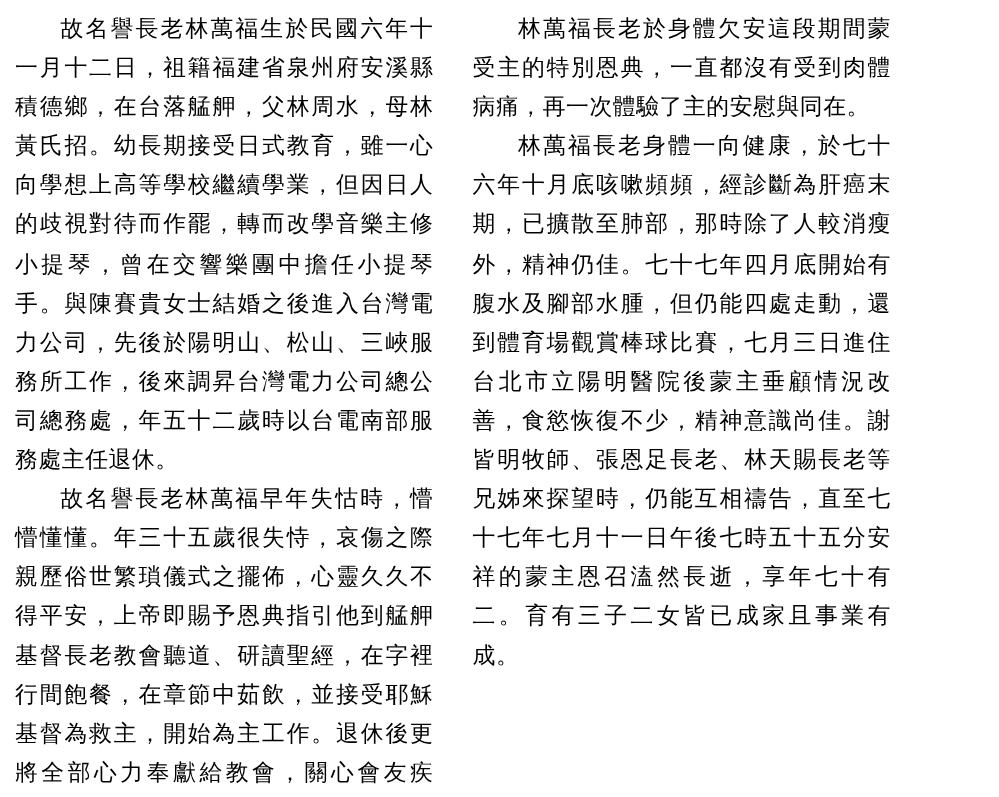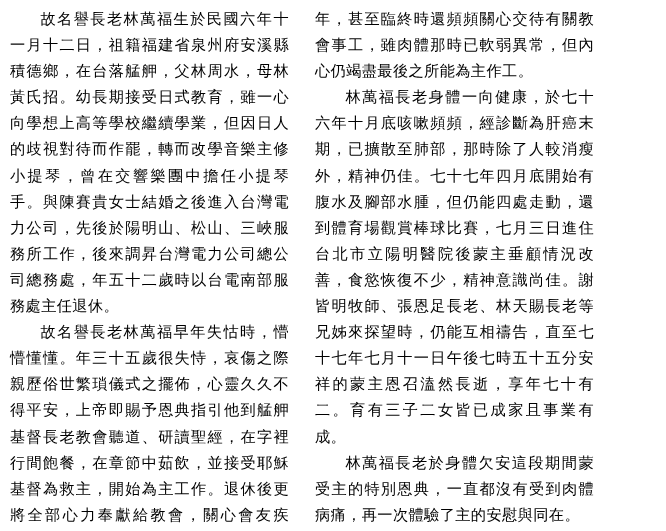--- a/index.html
+++ b/index.html
@@ -54,19 +54,18 @@
 
 <div id="page">
   <div class="columns">
 
     <div class="column">
       <p class="para">故名譽長老林萬福生於民國六年十一月十二日，祖籍福建省泉州府安溪縣積德鄉，在台落艋舺，父林周水，母林黃氏招。幼長期接受日式教育，雖一心向學想上高等學校繼續學業，但因日人的歧視對待而作罷，轉而改學音樂主修小提琴，曾在交響樂團中擔任小提琴手。與陳賽貴女士結婚之後進入台灣電力公司，先後於陽明山、松山、三峽服務所工作，後來調昇台灣電力公司總公司總務處，年五十二歲時以台電南部服務處主任退休。</p>
       <p class="para">故名譽長老林萬福早年失怙時，懵懵懂懂。年三十五歲很失恃，哀傷之際親歷俗世繁瑣儀式之擺佈，心靈久久不得平安，上帝即賜予恩典指引他到艋舺基督長老教會聽道、研讀聖經，在字裡行間飽餐，在章節中茹飲，並接受耶穌基督為救主，開始為主工作。退休後更將全部心力奉獻給教會，關心會友疾苦，參加聚會，對於教會事工及奉獻熱心服事不曾懈怠。先後擔任執事、長老及名譽長老職務達二十五</p>
     </div>
 
     <div class="column">
-      <p class="para noindent">年，甚至臨終時還頻頻關心交待有關教會事工，雖肉體那時已軟弱異常，但內心仍竭盡最後之所能為主作工。</p>
+      <p class="para">林萬福長老於身體欠安這段期間蒙受主的特別恩典，一直都沒有受到肉體病痛，再一次體驗了主的安慰與同在。</p>
       <p class="para">林萬福長老身體一向健康，於七十六年十月底咳嗽頻頻，經診斷為肝癌末期，已擴散至肺部，那時除了人較消瘦外，精神仍佳。七十七年四月底開始有腹水及腳部水腫，但仍能四處走動，還到體育場觀賞棒球比賽，七月三日進住台北市立陽明醫院後蒙主垂顧情況改善，食慾恢復不少，精神意識尚佳。謝皆明牧師、張恩足長老、林天賜長老等兄姊來探望時，仍能互相禱告，直至七十七年七月十一日午後七時五十五分安祥的蒙主恩召溘然長逝，享年七十有二。育有三子二女皆已成家且事業有成。</p>
-      <p class="para">林萬福長老於身體欠安這段期間蒙受主的特別恩典，一直都沒有受到肉體病痛，再一次體驗了主的安慰與同在。</p>
     </div>
 
   </div>
 </div>
 
 </body></html>

